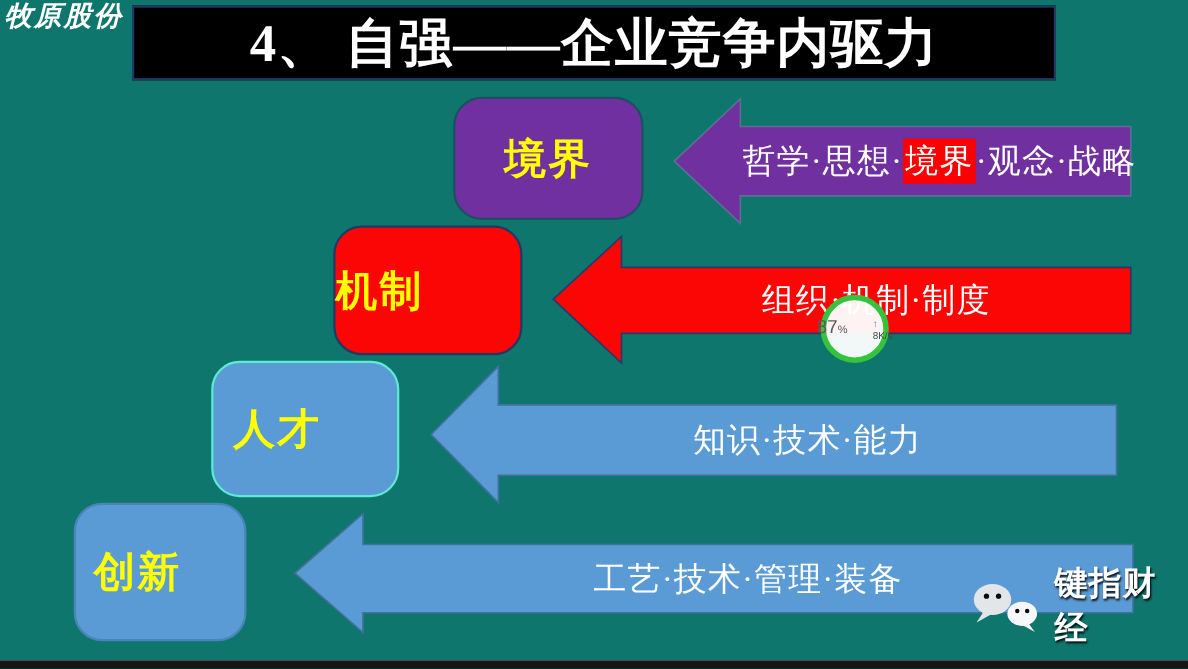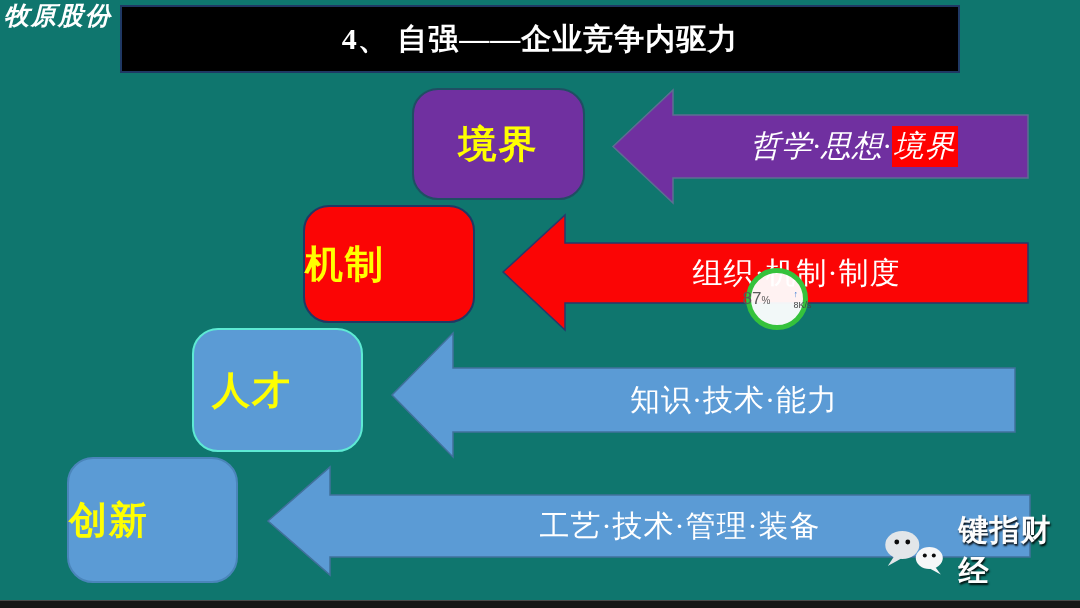--- a/index.html
+++ b/index.html
@@ -12,38 +12,38 @@
   .watermark{
     left:4px;top:0;color:#fff;font-size:25px;font-style:italic;font-weight:bold;
     letter-spacing:2px;line-height:32px;
   }
   
   .title-box{
     left:120px;top:5px;width:840px;height:68px;background:#000;
     border:2px solid #1F3864;box-sizing:border-box;
     display:flex;align-items:center;justify-content:center;
   }
-  .title-text{color:#fff;font-size:30px;font-weight:bold;letter-spacing:1px;white-space:nowrap;}
+  .title-text{color:#fff;font-size:48px;font-weight:bold;letter-spacing:1px;white-space:nowrap;}
   
   #arrow-layer{left:0;top:0;width:1080px;height:608px;}
   
   .step-box{
     box-sizing:border-box;border-radius:26px;display:flex;align-items:center;
     color:#FFFF00;font-size:38px;font-weight:bold;letter-spacing:2px;
   }
   .box-jingjie{left:412px;top:88px;width:173px;height:112px;background:#7030A0;border:2px solid #1F4E63;justify-content:center;}
   .box-jizhi{left:303px;top:205px;width:172px;height:118px;background:#FB0505;border:2px solid #203864;}
   .box-rencai{left:192px;top:328px;width:171px;height:124px;background:#5B9BD5;border:2px solid #5eead4;padding-left:18px;}
-  .box-chuangxin{left:67px;top:457px;width:171px;height:126px;background:#5B9BD5;border:2px solid #4a85ba;padding-left:0;}
+  .box-chuangxin{left:67px;top:457px;width:157px;height:126px;background:#5B9BD5;border:2px solid #4a85ba;padding-left:16px;}
   
   .arrow-label{
     display:flex;align-items:center;justify-content:center;
     color:#fff;font-size:30px;letter-spacing:1px;white-space:nowrap;
   }
-  .lbl-1{left:680px;top:115px;width:348px;height:63px;font-style:italic;}
+  .lbl-1{left:680px;top:115px;width:348px;height:63px;}
   .lbl-2{left:565px;top:243px;width:463px;height:60px;}
   .lbl-3{left:453px;top:368px;width:562px;height:64px;}
   .lbl-4{left:330px;top:495px;width:700px;height:62px;}
   .hl{background:#FF0000;padding:0 2px;}
   
   .net-widget{
     left:746px;top:268px;width:62px;height:62px;border-radius:50%;
     background:rgba(255,255,255,0.95);border:5px solid #35C23C;box-sizing:border-box;
     display:flex;align-items:center;justify-content:center;
     font-family:"Liberation Sans","DejaVu Sans",sans-serif;cursor:pointer;gap:23px;
@@ -91,20 +91,21 @@
   <div class="abs step-box box-rencai">
     <span>人才</span>
   </div>
   <div class="abs step-box box-chuangxin">
     <span>创新</span>
   </div>
 
   <div class="abs arrow-label lbl-1">
     <span>哲学·思想·</span>
       <span class="hl">境界</span>
+      <span>·观念·战略</span>
   </div>
   <div class="abs arrow-label lbl-2">组织·机制·制度</div>
   <div class="abs arrow-label lbl-4">工艺·技术·管理·装备</div>
   <div class="abs arrow-label lbl-3">知识·技术·能力</div>
 
   <div class="abs net-widget">
     <div class="net-pct"><span>87</span><span class="unit">%</span></div>
     <div class="net-speed"><span class="up">↑</span> <span>8K/s</span></div>
   </div>
 

